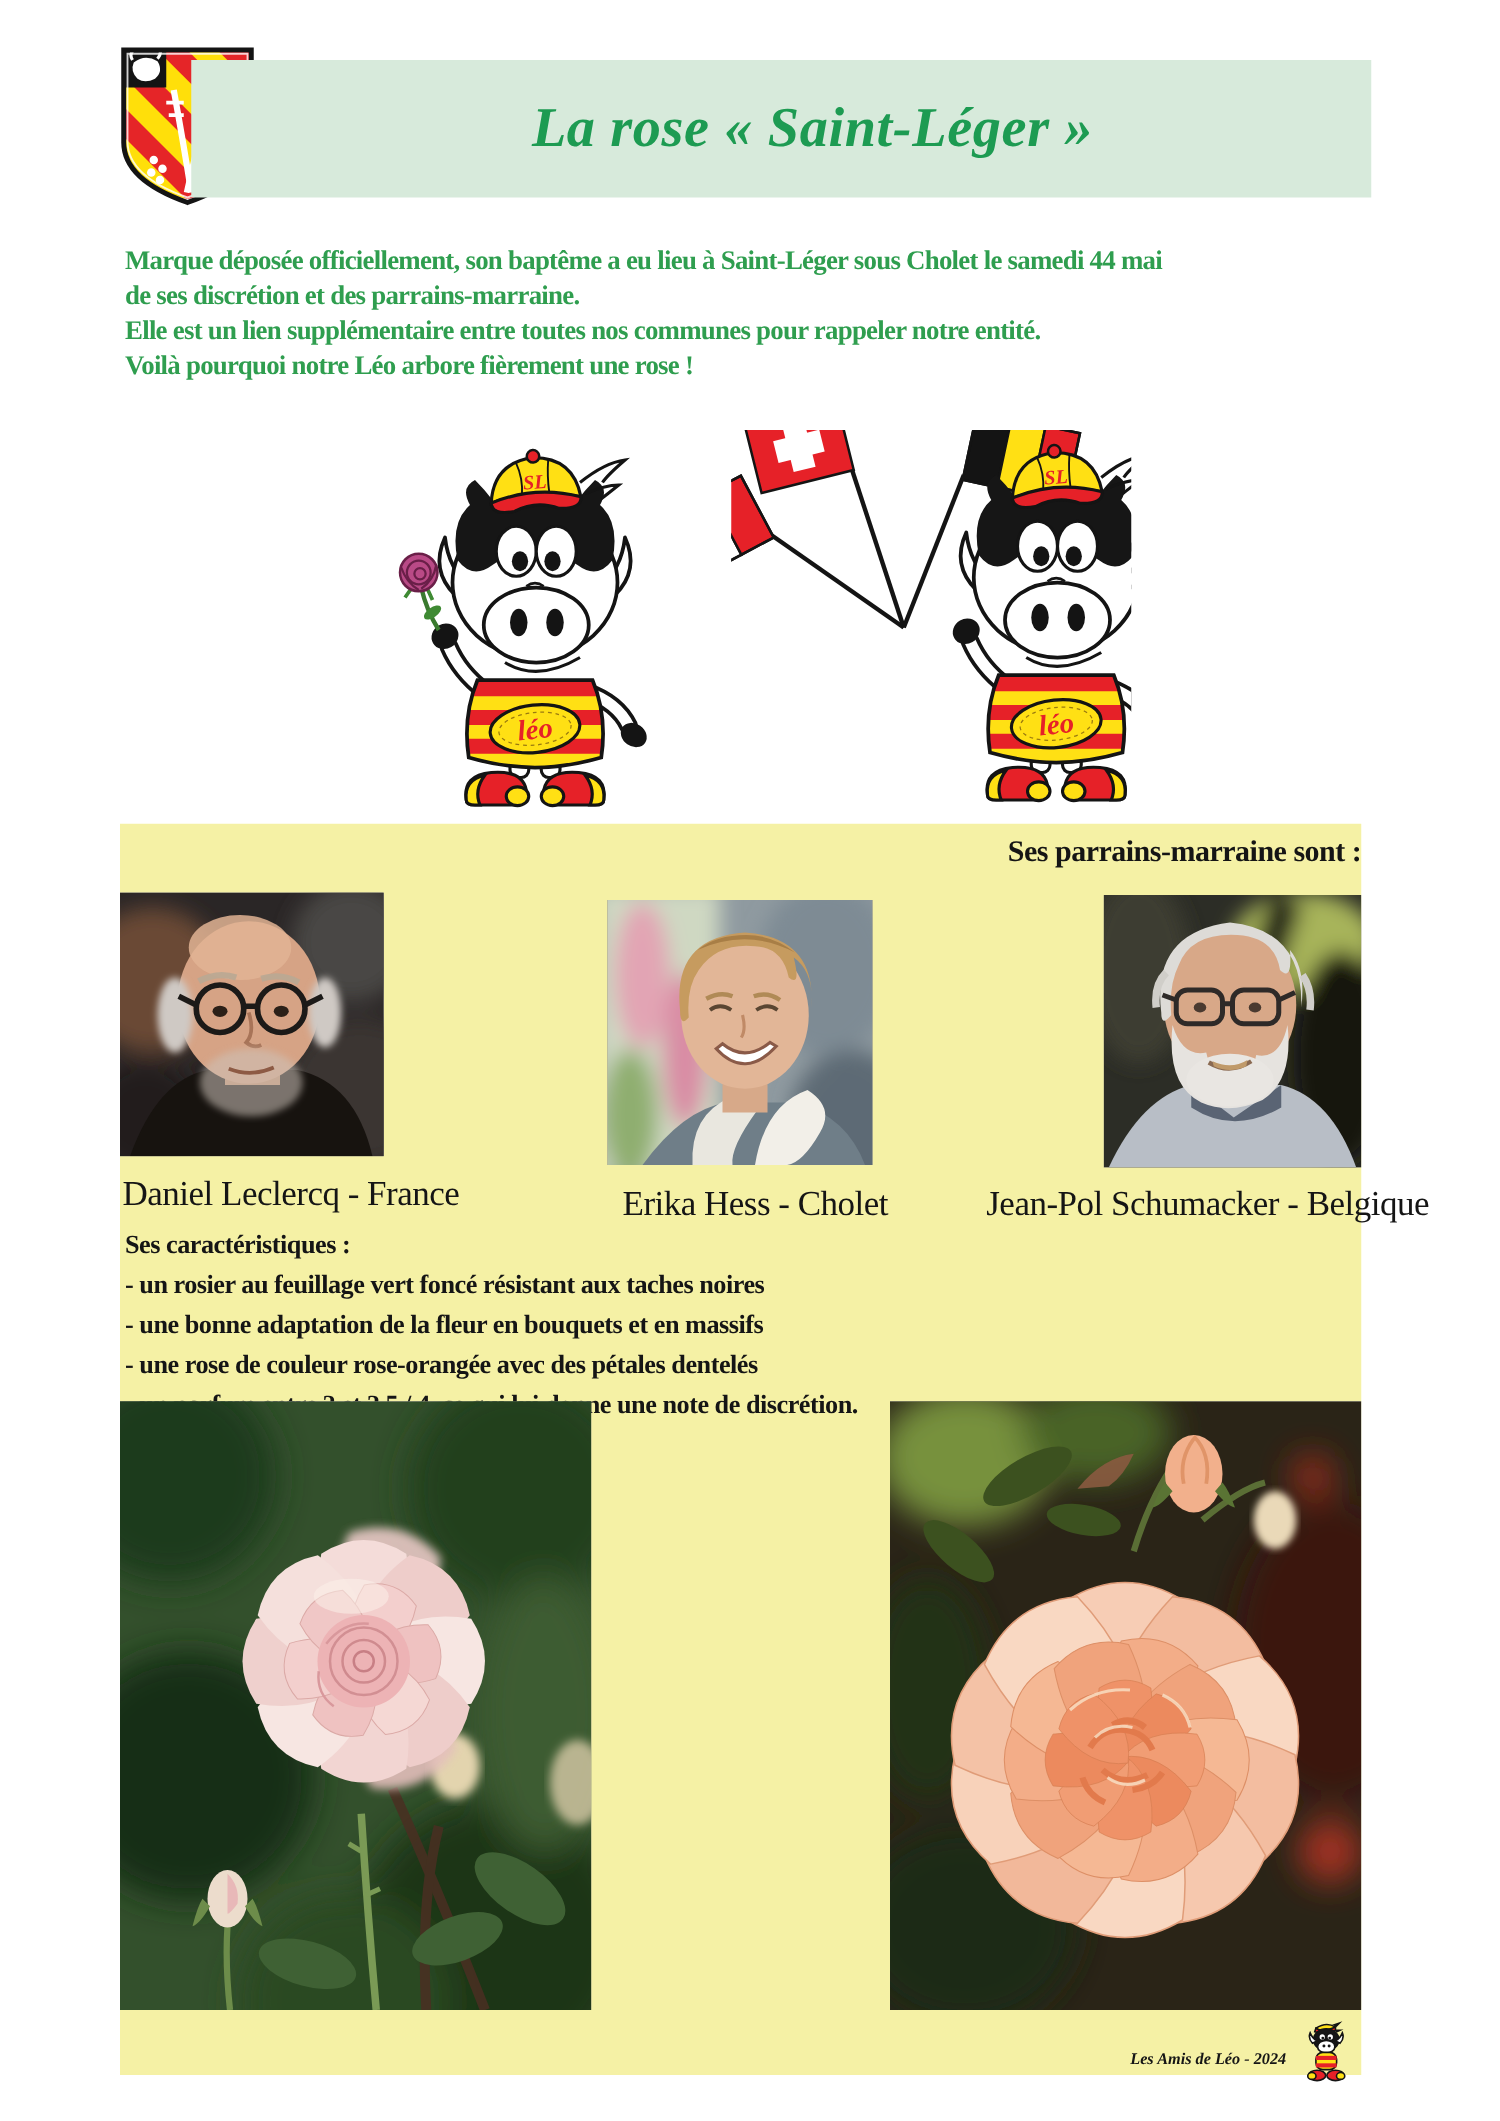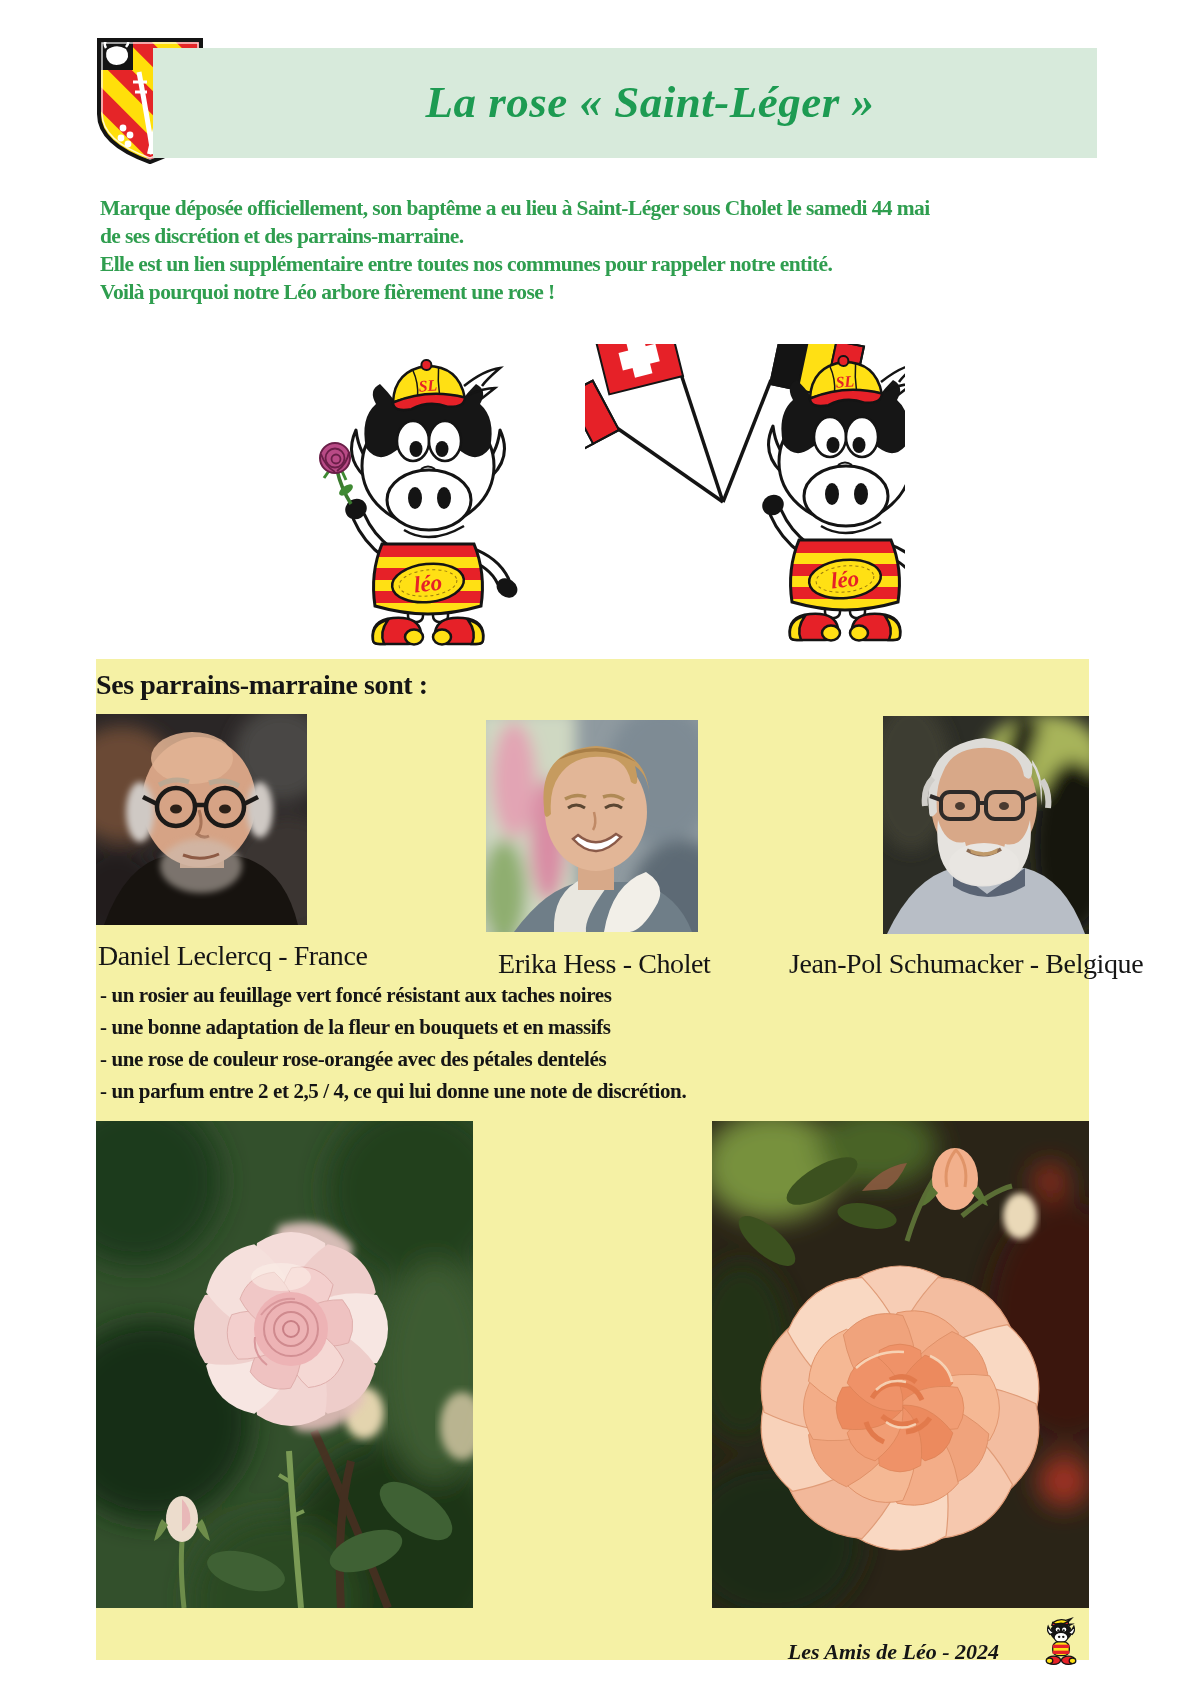--- a/index.html
+++ b/index.html
@@ -16,38 +16,38 @@
   
   .intro{left:100px;top:194px;width:1010px;color:#2f9e4f;font-weight:bold;}
   .intro .ln{white-space:nowrap;font-size:21.5px;line-height:28px;letter-spacing:-0.6px;}
 
   
   .mascot-rose{left:298px;top:348px;width:240px;height:300px;}
   .mascot-flags{left:585px;top:344px;width:320px;height:300px;}
 
   
   .yellow{left:96px;top:659px;width:993px;height:1001px;background:#f5f1a5;}
-  .sec-head{left:0;top:10px;width:100%;text-align:left;font-size:28px;font-weight:bold;
+  .sec-head{left:0;top:10px;width:100%;text-align:right;font-size:24px;font-weight:bold;
             color:#151515;letter-spacing:-0.4px;}
   .portrait{overflow:hidden;background:#888;}
   .p1{left:0px;top:55px;width:211px;height:211px;}
   .p2{left:390px;top:61px;width:212px;height:212px;}
   .p3{left:787px;top:57px;width:206px;height:218px;}
   .caption{font-size:28px;color:#151515;letter-spacing:-0.4px;white-space:nowrap;}
   .c1{left:2px;top:281px;}
   .c2{left:402px;top:289px;width:188px;text-align:center;}
   .c3{left:693px;top:289px;width:300px;text-align:center;}
 
   .chars{left:4px;top:320px;width:700px;color:#151515;font-weight:bold;}
   .chars .ln{white-space:nowrap;font-size:21px;line-height:32px;letter-spacing:-0.4px;}
 
   .rose1{left:0px;top:462px;width:377px;height:487px;}
   .rose2{left:616px;top:462px;width:377px;height:487px;}
 
-  .footer-credit{left:658px;top:980px;width:245px;text-align:right;font-size:22px;
+  .footer-credit{left:688px;top:980px;width:245px;text-align:right;font-size:13px;
                  font-style:italic;font-weight:bold;color:#151515;white-space:nowrap;}
   .footer-icon{left:942px;top:956px;width:46px;height:52px;}
 
   svg{display:block;width:100%;height:100%;}
   figure{margin:0;}
 </style>
 </head>
 <body>
 
 <div class="page">
@@ -316,20 +316,21 @@
         <path d="M84,134 q17,10 34,-1" stroke="#8a6a52" stroke-width="3.5" fill="none"></path>
         <path d="M87,133 q15,7 28,-1 l-1,5 q-13,6 -26,0 z" fill="#c09a6a"></path>
       </svg>
     </figure>
 
     <div class="abs caption c1">Daniel Leclercq - France</div>
     <div class="abs caption c2">Erika Hess - Cholet</div>
     <div class="abs caption c3">Jean-Pol Schumacker - Belgique</div>
 
     <div class="abs chars">
+      <div class="ln">Ses caractéristiques :</div>
       <div class="ln">- un rosier au feuillage vert foncé résistant aux taches noires</div>
       <div class="ln">- une bonne adaptation de la fleur en bouquets et en massifs</div>
       <div class="ln">- une rose de couleur rose-orangée avec des pétales dentelés</div>
       <div class="ln">- un parfum entre 2 et 2,5 / 4, ce qui lui donne une note de discrétion.</div>
     </div>
 
     <figure class="abs portrait rose1">
       <svg viewBox="0 0 377 487" preserveAspectRatio="none">
         <defs>
           <filter id="bl-r1" x="-40%" y="-40%" width="180%" height="180%">

